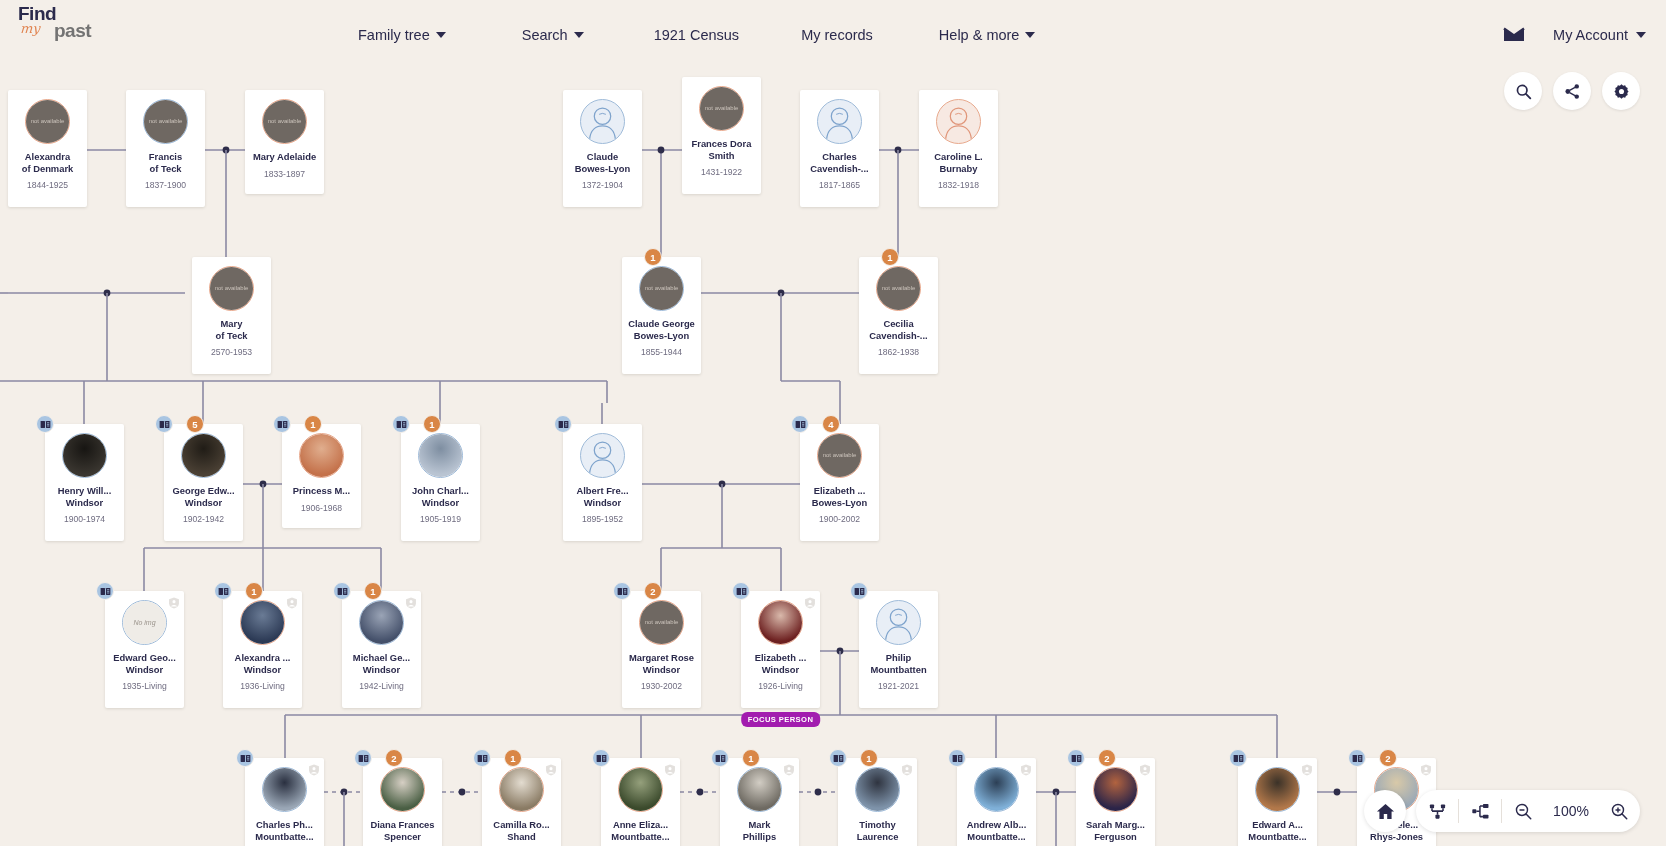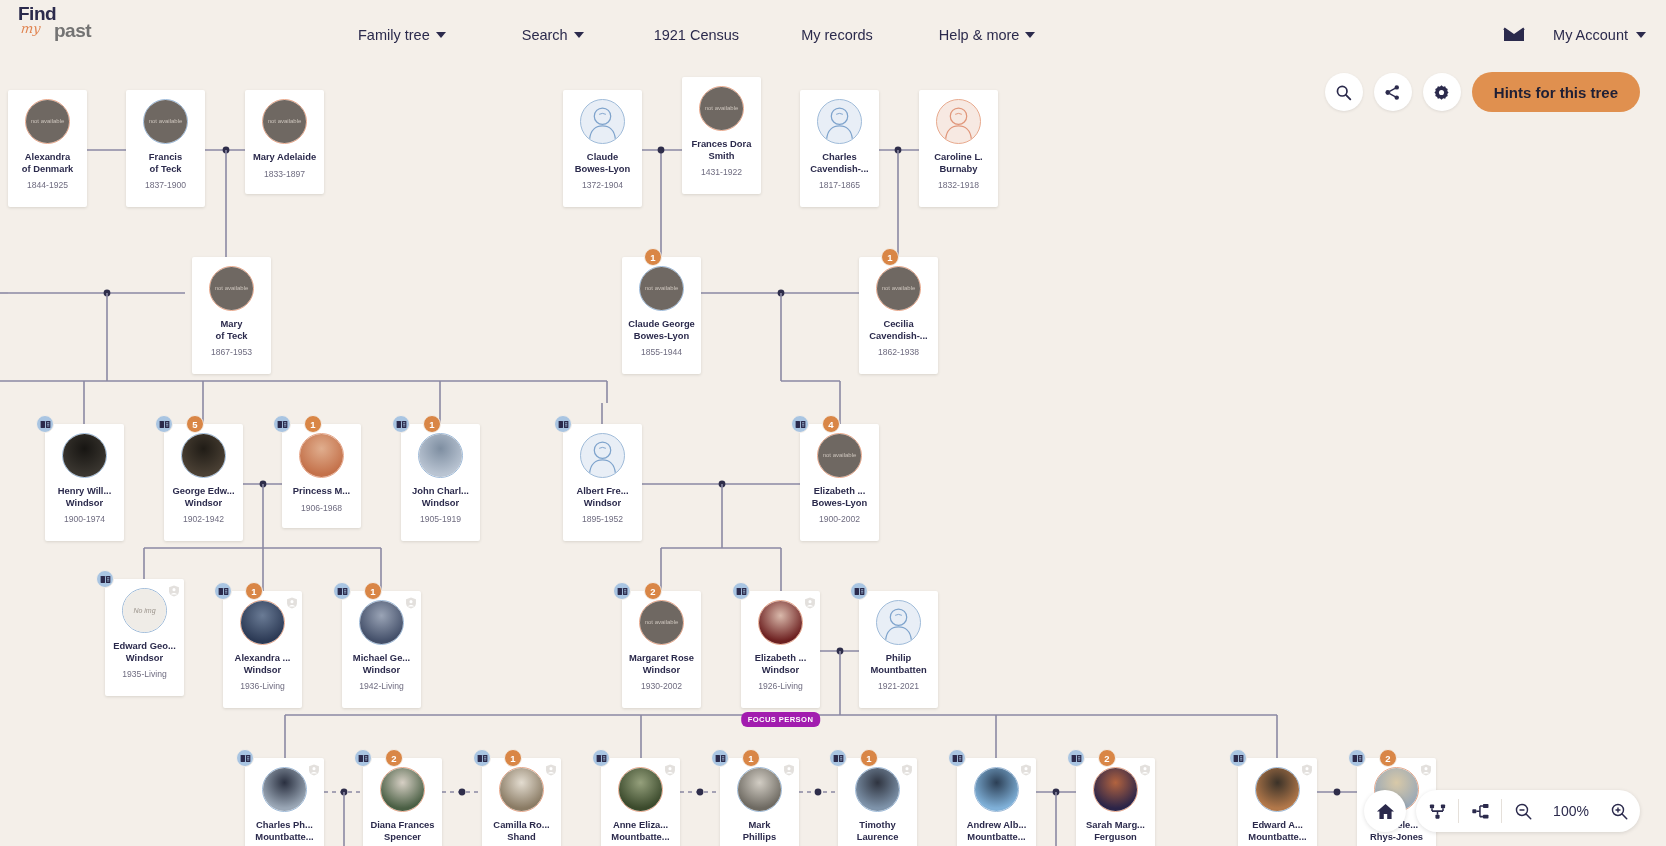--- a/index.html
+++ b/index.html
@@ -348,21 +348,20 @@
         <line x1="6.6" y1="8.6" x2="13" y2="5.1" stroke="#2b2a4c" stroke-width="1.7"></line>
         <line x1="6.6" y1="11.4" x2="13" y2="14.9" stroke="#2b2a4c" stroke-width="1.7"></line>
       </svg>
     </button>
     <button class="circle-btn">
       <svg width="17" height="17" viewBox="0 0 20 20">
         <path d="M10 1.6 L12 3.1 L14.3 2.6 L15.2 4.8 L17.3 5.8 L16.8 8.1 L18.3 10 L16.8 11.9 L17.3 14.2 L15.2 15.2 L14.3 17.4 L12 16.9 L10 18.4 L8 16.9 L5.7 17.4 L4.8 15.2 L2.7 14.2 L3.2 11.9 L1.7 10 L3.2 8.1 L2.7 5.8 L4.8 4.8 L5.7 2.6 L8 3.1 Z" fill="#2b2a4c"></path>
         <circle cx="10" cy="10" r="3" fill="#ffffff"></circle>
       </svg>
     </button>
-    <button class="hints-btn">Hints for this tree</button>
   </div>
 
   <div id="cards-root">
       <div class="card tall" style="left: 8px; top: 47px;">
         <div class="avatar female">
           <div class="noimg">not available</div>
         </div>
         <div class="card-name">Alexandra<br>of Denmark</div>
         <div class="card-dates">1844-1925</div>
       </div>
@@ -418,21 +417,21 @@
           </svg>
         </div>
         <div class="card-name">Caroline L.<br>Burnaby</div>
         <div class="card-dates">1832-1918</div>
       </div>
       <div class="card tall" style="left: 192px; top: 214px;">
         <div class="avatar female">
           <div class="noimg">not available</div>
         </div>
         <div class="card-name">Mary<br>of Teck</div>
-        <div class="card-dates">1867-1953</div>
+        <div class="card-dates">2570-1953</div>
       </div>
       <div class="card tall" style="left: 622px; top: 214px;">
         <div class="badge-hint">1</div>
         <div class="avatar male">
           <div class="noimg">not available</div>
         </div>
         <div class="card-name">Claude George<br>Bowes-Lyon</div>
         <div class="card-dates">1855-1944</div>
       </div>
       <div class="card tall" style="left: 859px; top: 214px;">
@@ -540,21 +539,21 @@
             <line x1="9" y1="7.4" x2="11.8" y2="7.4" stroke="#a9c5e2" stroke-width="1"></line>
           </svg>
         </div>
         <div class="badge-hint">4</div>
         <div class="avatar female">
           <div class="noimg">not available</div>
         </div>
         <div class="card-name">Elizabeth ...<br>Bowes-Lyon</div>
         <div class="card-dates">1900-2002</div>
       </div>
-      <div class="card tall" style="left: 105px; top: 536px;">
+      <div class="card tall" style="left: 105px; top: 548px;">
         <div class="badge-records">
           <svg width="11" height="9" viewBox="0 0 14 11">
             <rect x="0.8" y="1" width="5.6" height="9" rx="0.6" fill="#2b2a4c"></rect>
             <rect x="7.6" y="1" width="5.6" height="9" rx="0.6" fill="#2b2a4c"></rect>
             <line x1="9" y1="3.2" x2="11.8" y2="3.2" stroke="#a9c5e2" stroke-width="1"></line>
             <line x1="9" y1="5.3" x2="11.8" y2="5.3" stroke="#a9c5e2" stroke-width="1"></line>
             <line x1="9" y1="7.4" x2="11.8" y2="7.4" stroke="#a9c5e2" stroke-width="1"></line>
           </svg>
         </div>
         <div class="badge-shield"><svg width="12" height="12" viewBox="0 0 14 14">

